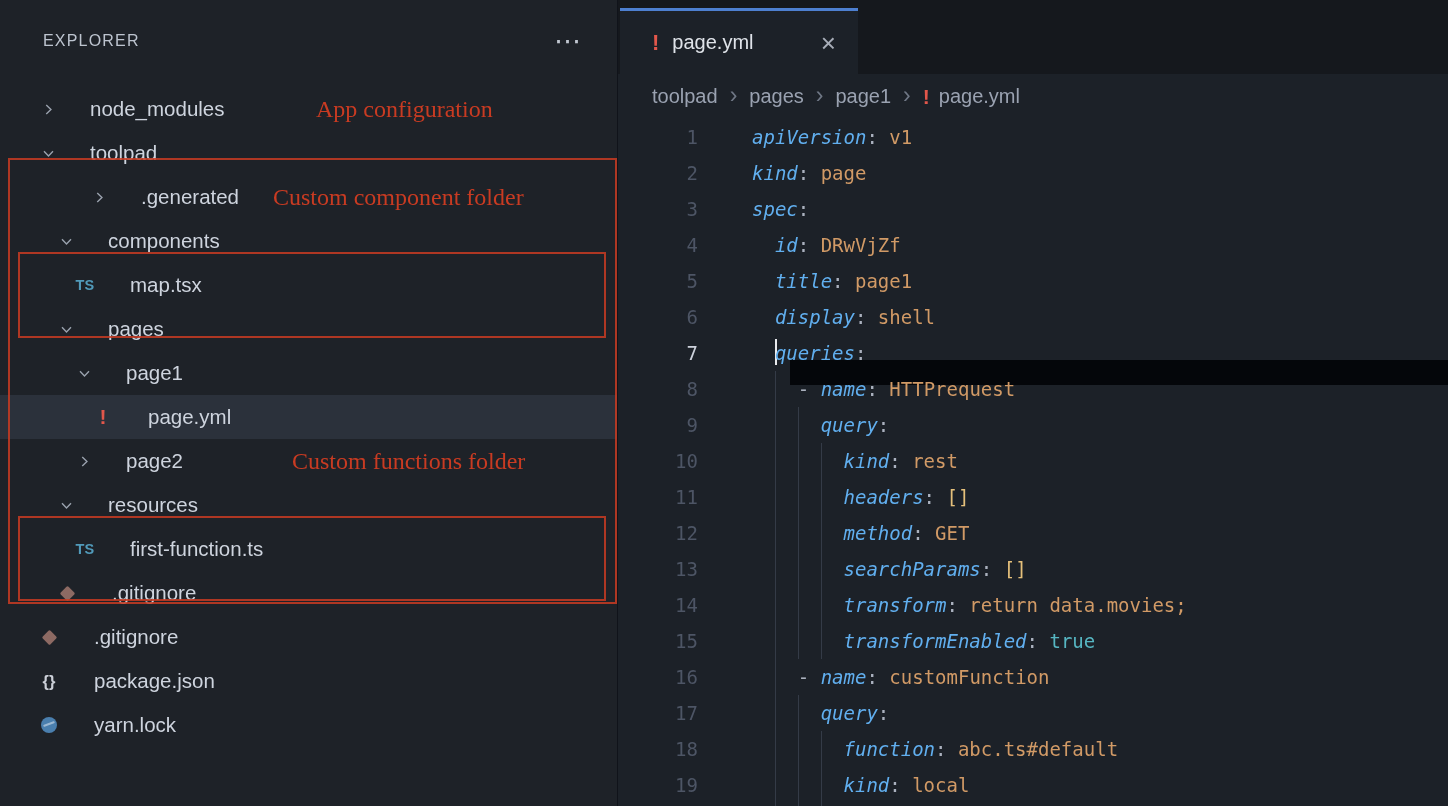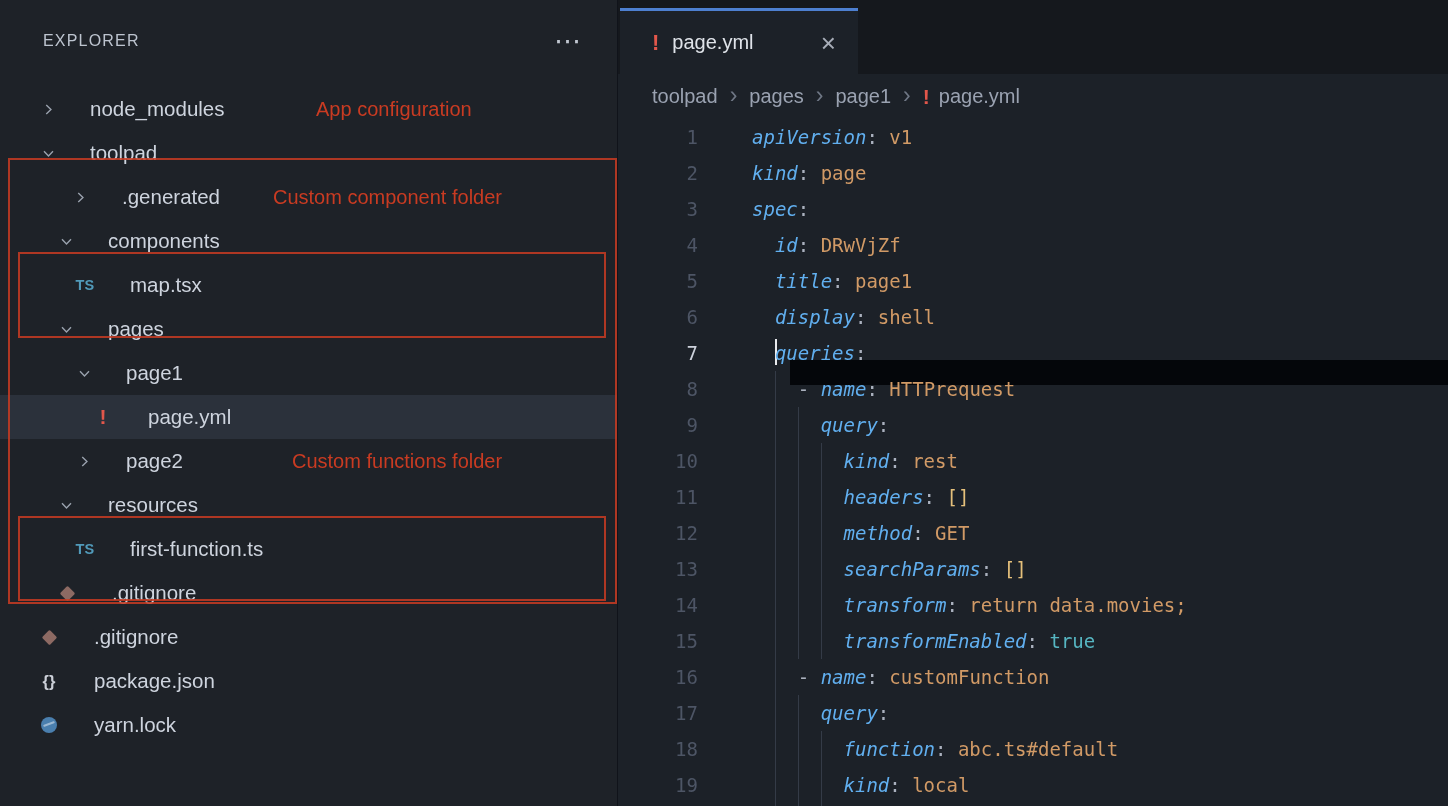--- a/index.html
+++ b/index.html
@@ -37,22 +37,22 @@
   .icon-ts{color:var(--ts-blue);font-size:14.5px;font-weight:700;letter-spacing:.3px;}
   .icon-warn{color:var(--warning-orange);font-size:21px;font-weight:700;}
   .icon-json{color:var(--json-icon);font-size:16.5px;font-weight:600;}
   .git-diamond{width:11px;height:11px;background:var(--git-icon);transform:rotate(45deg);
                border-radius:1.5px;display:block;}
   .yarn-ball{width:16px;height:16px;border-radius:50%;background:var(--yarn-icon);
              display:block;position:relative;}
   .yarn-ball::after{content:'';position:absolute;left:2px;right:2px;top:6px;height:2px;
                     background:rgba(255,255,255,.45);border-radius:2px;transform:rotate(-20deg);}
   .tlabel{white-space:nowrap;}
-  .annotation{position:absolute;top:50%;transform:translateY(-50%);font-size:20px;
-              color:var(--annotation-red);white-space:nowrap;}
+  .annotation{position:absolute;top:50%;transform:translateY(-50%);font-size:24px;
+              color:var(--annotation-red);white-space:nowrap;font-family:Liberation Serif, serif;}
   .rbox{position:absolute;border:2px solid var(--annotation-red);opacity:.85;
         pointer-events:none;}
 
   
   .editor{flex:1;display:flex;flex-direction:column;background:var(--editor-bg);min-width:0;}
   .tabstrip{height:74px;background:var(--tabstrip-bg);position:relative;flex:none;}
   .tab{position:absolute;left:2px;top:8px;height:66px;width:238px;background:var(--editor-bg);
        border-top:3px solid var(--accent-blue);display:flex;align-items:center;
        padding:0 22px 0 32px;gap:13px;cursor:pointer;}
   .tab-warn{color:var(--warning-orange);font-size:22px;font-weight:700;}
@@ -104,21 +104,21 @@
           <span class="annotation" style="left: 316px;">App configuration</span>
         </div>
         <div class="trow" style="padding-left: 40px;">
           <span class="chev">
             <svg width="15" height="15" viewBox="0 0 16 16">
               <path d="M3.2 5.6 L8 10.6 L12.8 5.6" fill="none" stroke="currentColor" stroke-width="1.5"></path>
             </svg>
           </span>
           <span class="tlabel">toolpad</span>
         </div>
-        <div class="trow" style="padding-left: 72px;">
+        <div class="trow" style="padding-left: 91px;">
           <span class="chev">
             <svg width="15" height="15" viewBox="0 0 16 16">
               <path d="M5.6 3.2 L10.6 8 L5.6 12.8" fill="none" stroke="currentColor" stroke-width="1.5"></path>
             </svg>
           </span>
           <span class="tlabel">.generated</span>
           <span class="annotation" style="left: 273px;">Custom component folder</span>
         </div>
         <div class="trow" style="padding-left: 58px;">
           <span class="chev">

